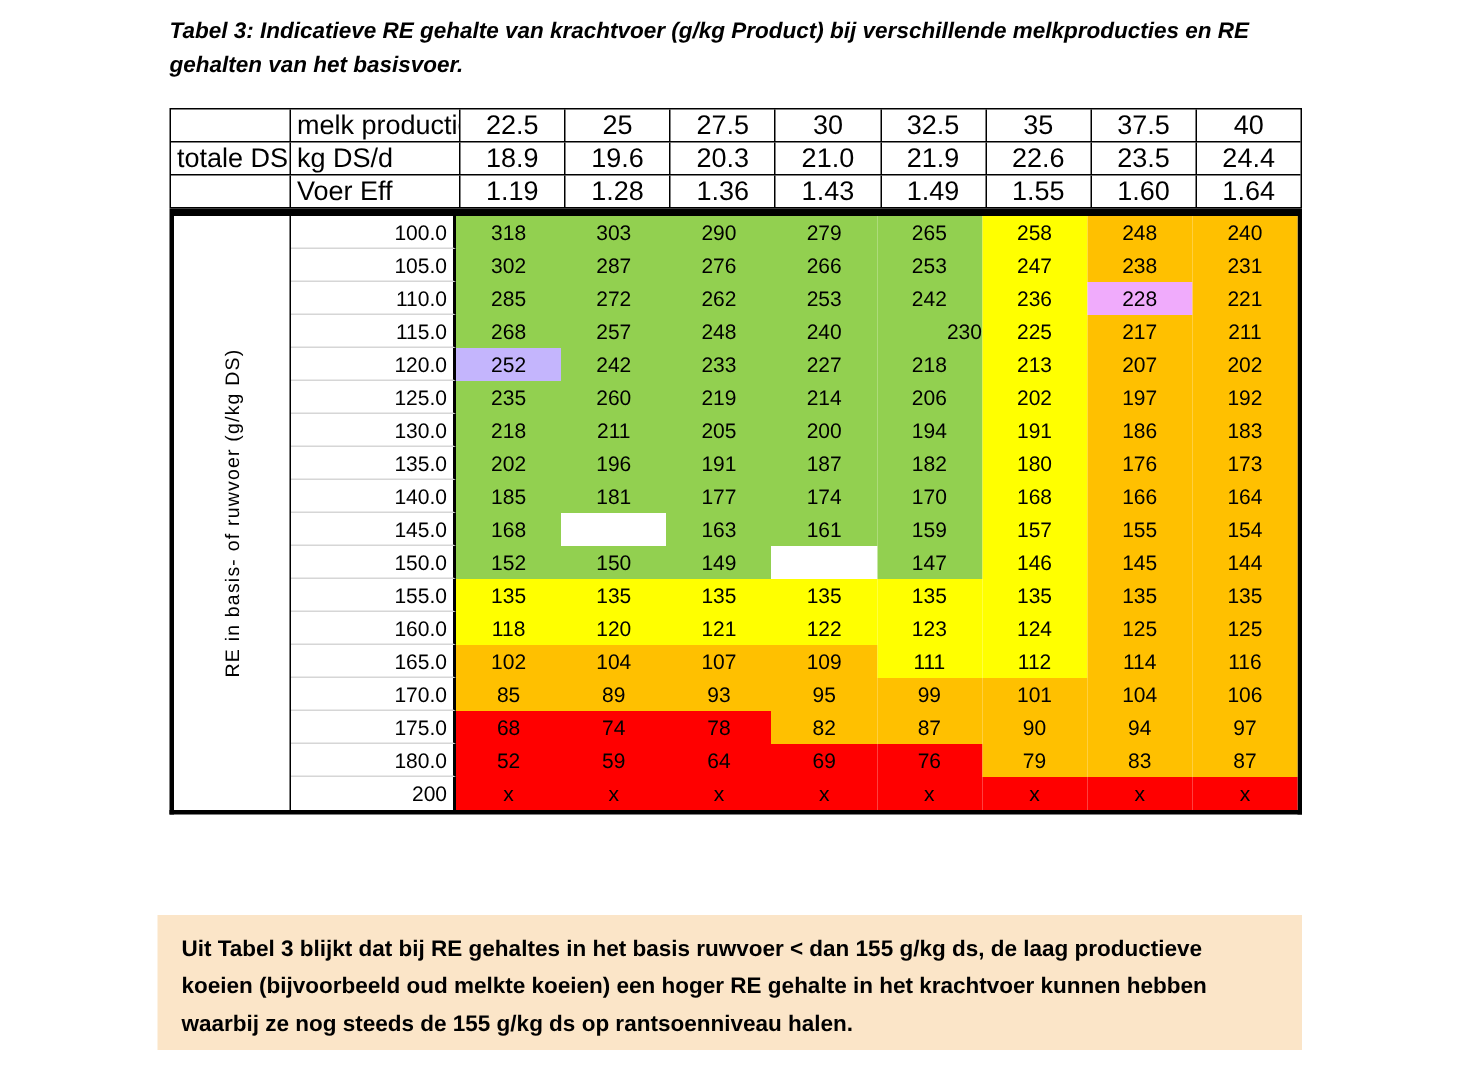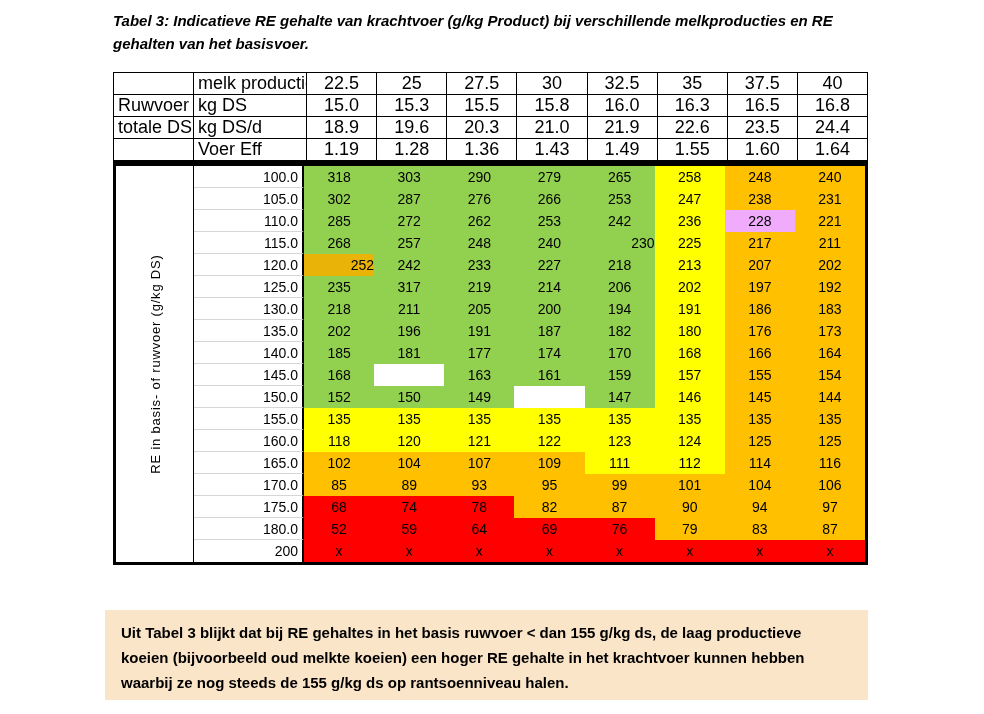--- a/index.html
+++ b/index.html
@@ -57,32 +57,20 @@
         <div class="hcell hc1"></div>
         <div class="hcell hc2">melk productie</div>
         <div class="hcell hcv">22.5</div>
         <div class="hcell hcv">25</div>
         <div class="hcell hcv">27.5</div>
         <div class="hcell hcv">30</div>
         <div class="hcell hcv">32.5</div>
         <div class="hcell hcv">35</div>
         <div class="hcell hcv">37.5</div>
         <div class="hcell hcv">40</div>
-      </div>
-      <div class="hrow">
-        <div class="hcell hc1">Ruwvoer</div>
-        <div class="hcell hc2">kg DS</div>
-        <div class="hcell hcv">15.0</div>
-        <div class="hcell hcv">15.3</div>
-        <div class="hcell hcv">15.5</div>
-        <div class="hcell hcv">15.8</div>
-        <div class="hcell hcv">16.0</div>
-        <div class="hcell hcv">16.3</div>
-        <div class="hcell hcv">16.5</div>
-        <div class="hcell hcv">16.8</div>
       </div>
       <div class="hrow">
         <div class="hcell hc1">totale DS</div>
         <div class="hcell hc2">kg DS/d</div>
         <div class="hcell hcv">18.9</div>
         <div class="hcell hcv">19.6</div>
         <div class="hcell hcv">20.3</div>
         <div class="hcell hcv">21.0</div>
         <div class="hcell hcv">21.9</div>
         <div class="hcell hcv">22.6</div>
@@ -147,33 +135,33 @@
           <div class="mcell" style="background: rgb(146, 208, 80);">257</div>
           <div class="mcell" style="background: rgb(146, 208, 80);">248</div>
           <div class="mcell" style="background: rgb(146, 208, 80);">240</div>
           <div class="mcell" style="background: rgb(146, 208, 80); text-align: right;">230</div>
           <div class="mcell" style="background: rgb(255, 255, 0);">225</div>
           <div class="mcell" style="background: rgb(255, 192, 0);">217</div>
           <div class="mcell" style="background: rgb(255, 192, 0);">211</div>
         </div>
         <div class="mrow">
           <div class="mlabel" style="border-bottom-color: rgb(214, 214, 214);">120.0</div>
-          <div class="mcell" style="background: #eab308; text-align: right;">252</div>
+          <div class="mcell" style="background: #c4b5fd;">252</div>
           <div class="mcell" style="background: rgb(146, 208, 80);">242</div>
           <div class="mcell" style="background: rgb(146, 208, 80);">233</div>
           <div class="mcell" style="background: rgb(146, 208, 80);">227</div>
           <div class="mcell" style="background: rgb(146, 208, 80);">218</div>
           <div class="mcell" style="background: rgb(255, 255, 0);">213</div>
           <div class="mcell" style="background: rgb(255, 192, 0);">207</div>
           <div class="mcell" style="background: rgb(255, 192, 0);">202</div>
         </div>
         <div class="mrow">
           <div class="mlabel" style="border-bottom-color: rgb(214, 214, 214);">125.0</div>
           <div class="mcell" style="background: rgb(146, 208, 80);">235</div>
-          <div class="mcell" style="background: rgb(146, 208, 80);">317</div>
+          <div class="mcell" style="background: rgb(146, 208, 80);">260</div>
           <div class="mcell" style="background: rgb(146, 208, 80);">219</div>
           <div class="mcell" style="background: rgb(146, 208, 80);">214</div>
           <div class="mcell" style="background: rgb(146, 208, 80);">206</div>
           <div class="mcell" style="background: rgb(255, 255, 0);">202</div>
           <div class="mcell" style="background: rgb(255, 192, 0);">197</div>
           <div class="mcell" style="background: rgb(255, 192, 0);">192</div>
         </div>
         <div class="mrow">
           <div class="mlabel" style="border-bottom-color: rgb(214, 214, 214);">130.0</div>
           <div class="mcell" style="background: rgb(146, 208, 80);">218</div>

